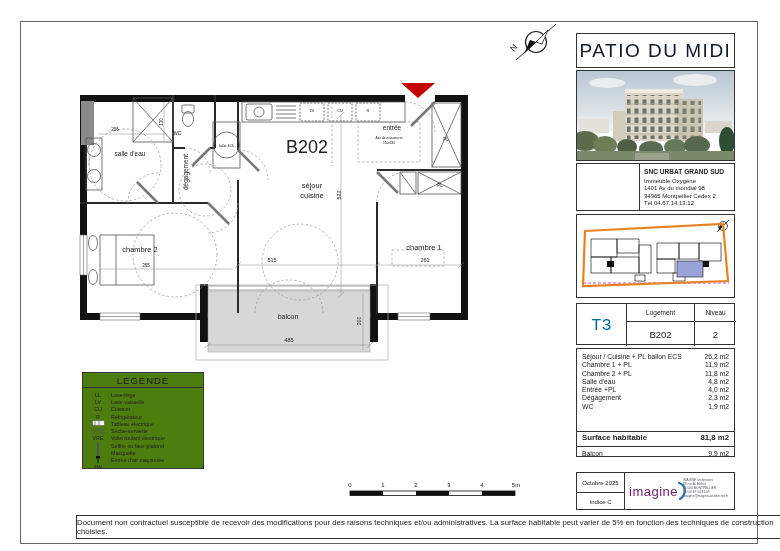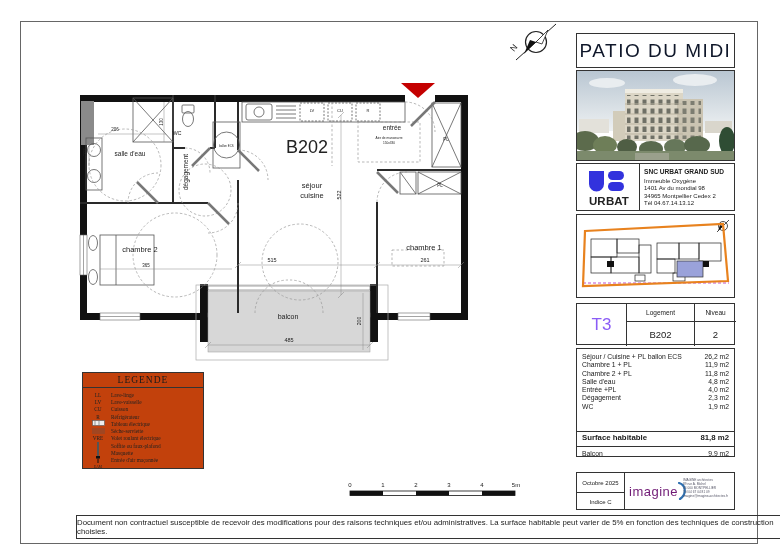--- a/index.html
+++ b/index.html
@@ -12,21 +12,21 @@
              font-size:19px;letter-spacing:1.5px;color:#0f172a;}
   #photo-box{left:576px;top:70px;width:159px;height:91px;}
   #company-box{left:576px;top:163px;width:159px;height:48px;}
   #company-box .logo{position:absolute;left:4px;top:4px;width:56px;height:40px;}
   #company-box .divider-v{position:absolute;left:62px;top:0;width:1px;height:100%;background:#333;}
   #company-box .txt{position:absolute;left:67px;top:4px;width:90px;font-size:6px;line-height:7.2px;color:#222;}
   #company-box .txt .name{font-weight:bold;font-size:6.6px;margin-bottom:3px;}
   #keyplan-box{left:576px;top:214px;width:159px;height:84px;}
   #unit-box{left:576px;top:303px;width:159px;height:42px;}
   #unit-box .cell{position:absolute;display:flex;align-items:center;justify-content:center;}
-  #unit-box .t3{left:0;top:0;width:49px;height:42px;font-size:17px;color:#8b5cf6;}
+  #unit-box .t3{left:0;top:0;width:49px;height:42px;font-size:17px;color:#0369a1;font-family:Liberation Mono, monospace;}
   #unit-box .vline1{position:absolute;left:49px;top:0;width:1px;height:42px;background:#333;}
   #unit-box .vline2{position:absolute;left:117px;top:0;width:1px;height:42px;background:#333;}
   #unit-box .hline{position:absolute;left:49px;top:17px;width:110px;height:1px;background:#333;}
   #unit-box .h-log{left:50px;top:0;width:67px;height:17px;font-size:6.5px;}
   #unit-box .v-log{left:50px;top:18px;width:67px;height:24px;font-size:9.5px;}
   #unit-box .h-niv{left:118px;top:0;width:41px;height:17px;font-size:6.5px;}
   #unit-box .v-niv{left:118px;top:18px;width:41px;height:24px;font-size:9.5px;}
   #surfaces-box{left:576px;top:348px;width:159px;height:109px;font-size:6.8px;}
   #surfaces-box .rows{position:absolute;left:5px;top:4px;width:147px;}
   #surfaces-box .srow{display:flex;justify-content:space-between;line-height:8.3px;}
@@ -38,21 +38,21 @@
   #revision-box{left:576px;top:472px;width:159px;height:38px;}
   #revision-box .vline{position:absolute;left:47px;top:0;width:1px;height:100%;background:#333;}
   #revision-box .hline{position:absolute;left:0;top:19px;width:47px;height:1px;background:#333;}
   #revision-box .cell{position:absolute;display:flex;align-items:center;justify-content:center;font-size:6px;}
   #revision-box .date{left:0;top:0;width:47px;height:19px;}
   #revision-box .indice{left:0;top:19px;width:47px;height:19px;}
   #revision-box .imagine{position:absolute;left:52px;top:9px;font-size:13px;color:#701a75;letter-spacing:.5px;}
   #revision-box .arch-info{position:absolute;left:106px;top:5px;width:50px;font-size:3.2px;line-height:4px;color:#556;}
   #disclaimer{left:28px;top:515px;width:723px;height:22px;border:1px solid #333;display:flex;align-items:center;
               justify-content:center;font-size:7.8px;color:#222;margin-left:48px;}
-  #legend{left:82px;top:372px;width:122px;height:97px;border:1px solid #333;background:#c2410c;box-sizing:border-box;font-family:Liberation Serif, serif;}
+  #legend{left:82px;top:372px;width:122px;height:97px;border:1px solid #333;background:#4d7c0f;box-sizing:border-box;}
   #legend .lg-title{height:14px;border-bottom:1px solid #333;display:flex;align-items:center;justify-content:center;
                     font-size:9.5px;letter-spacing:1px;}
   #legend .lg-rows{padding:3px 2px 0 2px;}
   #legend .lg-row{display:flex;align-items:center;height:7.3px;}
   #legend .lg-key{width:26px;text-align:center;font-size:5.3px;color:#222;flex:0 0 26px;}
   #legend .lg-label{font-size:5.3px;color:#222;}
   #legend .eam-row{display:flex;flex-direction:column;align-items:center;width:26px;margin-top:1px;}
   #legend .eam-txt{font-size:3.5px;color:#222;}
   .hatch1{width:13px;height:4.5px;border:0.5px solid #555;margin:0 auto;
           background:repeating-linear-gradient(45deg,#555 0px,#555 0.7px,transparent 0.7px,transparent 2.4px);}
@@ -346,29 +346,20 @@
       <ellipse cx="74" cy="78" rx="12" ry="8" fill="#5a6a4e"></ellipse>
       <ellipse cx="98" cy="76" rx="11" ry="8" fill="#66775a"></ellipse>
       <ellipse cx="120" cy="74" rx="13" ry="9" fill="#57684c"></ellipse>
       <ellipse cx="150" cy="70" rx="8" ry="14" fill="#2f4d34"></ellipse>
       <rect x="0" y="80" width="157" height="9" fill="#7c8a6c"></rect>
       <rect x="58" y="82" width="34" height="7" fill="#9aa08c"></rect>
     </svg>
   </div>
 
   <div class="abs panel-box" id="company-box">
-    <div class="logo">
-      <svg width="56" height="40" viewBox="0 0 56 40">
-        <path d="M8,3 h15 v13 a7.5,7.5 0 0 1 -15,0 z" fill="#3232dd"></path>
-        <rect x="27" y="3" width="16" height="9" rx="4.5" fill="#3232dd"></rect>
-        <rect x="27" y="14" width="16" height="9" rx="4.5" fill="#3232dd"></rect>
-        <text x="8" y="37" font-size="11.5" font-weight="bold" fill="#14145a">UR</text>
-        <text x="25" y="37" font-size="11.5" font-weight="bold" fill="#3232dd">BAT</text>
-      </svg>
-    </div>
     <div class="divider-v"></div>
     <div class="txt">
       <div class="name">SNC URBAT GRAND SUD</div>
       <div>Immeuble Oxygène</div>
       <div>1401 Av du mondial 98</div>
       <div>34965 Montpellier Cedex 2</div>
       <div>Tél 04.67.14.13.12</div>
     </div>
   </div>
 

